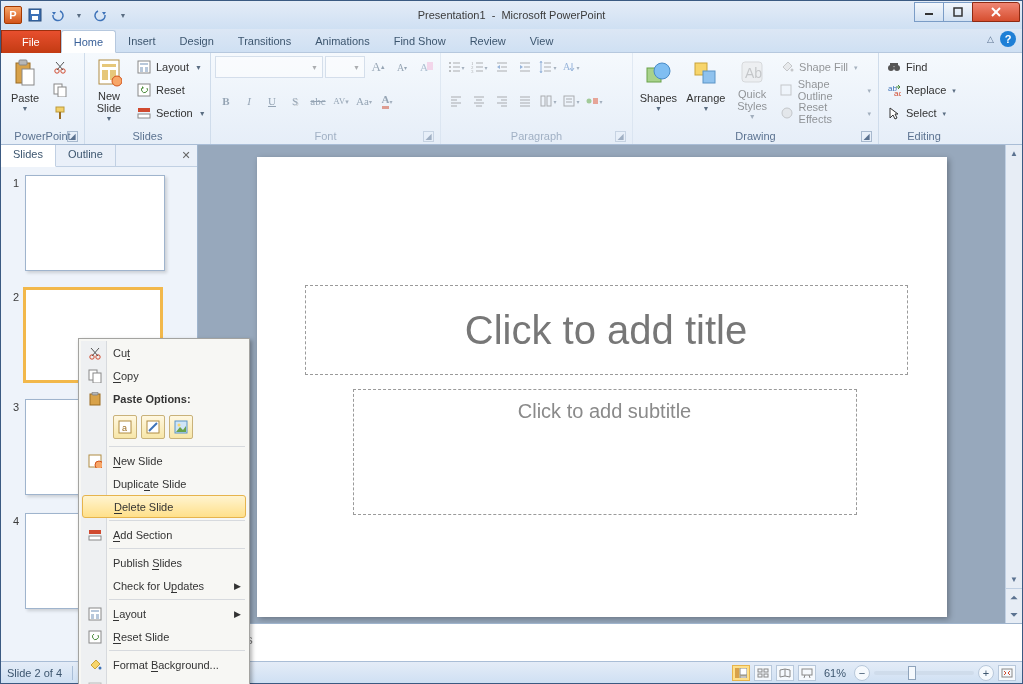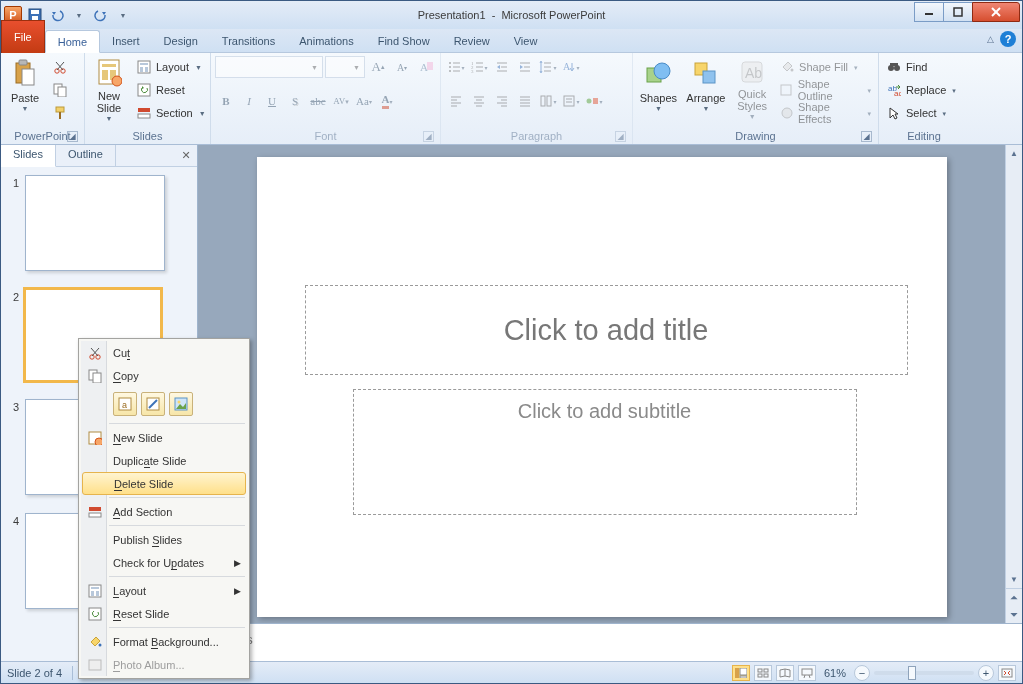--- a/index.html
+++ b/index.html
@@ -12,21 +12,21 @@
   .app-icon { width: 18px; height: 18px; background: linear-gradient(#f7a668,#d2531a); border:1px solid #a33900; border-radius: 2px; color:#fff; font-weight: bold; font-size: 11px; display:flex; align-items:center; justify-content:center; }
   .title-text { position:absolute; left:0; right:0; text-align:center; color:#3b3b3b; pointer-events:none; }
   .title-text .doc { font-weight: normal; }
   .win-ctrls { margin-left: auto; display: flex; height: 20px; margin-right:2px; margin-top: -6px;}
   .win-btn { width: 30px; height: 20px; border:1px solid #7a9cc6; background: linear-gradient(#f3f7fc,#d2e1f2); display:flex; align-items:center; justify-content:center; font-family: Arial; }
   .win-btn + .win-btn { margin-left:-1px; }
   .win-btn.close { background: linear-gradient(#f08673,#d64e2f); border-color:#8f2a12; color:#fff; width: 48px; border-top-right-radius:3px;}
   .win-btn.close svg { stroke:#fff; }
   
   .ribbon-tabs { height: 24px; background: linear-gradient(#dce7f5,#cfe0f3); display:flex; align-items:flex-end; padding-left: 0; border-bottom:1px solid #b6c8de; position:relative;}
-  .file-tab { background: linear-gradient(#e84f2e,#c33b13); color:#fff; height: 33px; padding: 0 12px; display:flex; align-items:center; border:1px solid #9c2f0e; border-bottom:none; margin-bottom:-1px; }
+  .file-tab { background: linear-gradient(#e84f2e,#c33b13); color:#fff; height: 23px; padding: 0 20px; display:flex; align-items:center; border:1px solid #9c2f0e; border-bottom:none; margin-bottom:-1px; }
   .tab { height: 23px; padding: 0 12px; display:flex; align-items:center; color:#3d566f; }
   .tab.active { background:#fff; border:1px solid #b6c8de; border-bottom:1px solid #fff; margin-bottom:-1px; border-top-left-radius:3px; border-top-right-radius:3px; color:#3a6199; }
   .ribbon-help { position:absolute; right:6px; top:2px; display:flex; gap:6px; align-items:center;}
   .help-circle { width:16px; height:16px; border-radius:50%; background:#1e7fd6; color:#fff; font-weight:bold; display:flex; align-items:center; justify-content:center; font-size:11px;}
   
   .ribbon { height:92px; background:linear-gradient(#f5f9fd,#e6eef8); border-bottom:1px solid #a9bdd6; display:flex; }
   .group { display:flex; flex-direction:column; border-right:1px solid #cfdceb; padding: 3px 4px 0 4px; }
   .group-body { flex:1; display:flex; align-items:flex-start; gap:4px; }
   .group-label { text-align:center; font-size:11px; color:#5b7290; padding: 1px 0 2px; position:relative;}
   .group-label .dlg { position:absolute; right:2px; bottom:2px; width:11px; height:11px; border:1px solid #a8b9ce; font-size:8px; display:flex;align-items:center;justify-content:center;}
@@ -55,21 +55,21 @@
   .thumb-num { width:14px; text-align:right; color:#3b3b3b; font-size:11px; padding-top:2px;}
   .thumb { width:140px; height:96px; background:#fff; border:1px solid #9fb4cd; box-shadow: 2px 2px 3px rgba(0,0,0,.15);}
   .thumb.selected { border:3px solid #f2b84b; margin:-2px; box-shadow:none;}
   .editor { flex:1; display:flex; flex-direction:column; min-width:0;}
   .canvas-wrap { flex:1; background:#97a8bc; display:flex; overflow:hidden; position:relative;}
   .canvas { margin:12px auto; width:690px; height:460px; background:#fff; box-shadow: 2px 2px 6px rgba(0,0,0,.3); position:relative;}
   .scroll-v { width:17px; background:#e7edf5; border-left:1px solid #c1d0e3; display:flex; flex-direction:column;}
   .scroll-arrow { height:17px; display:flex; align-items:center; justify-content:center; font-size:8px; color:#5b7290;}
   .scroll-track { flex:1; }
   .ph { position:absolute; border:1px dashed #9a9a9a; display:flex; align-items:center; justify-content:center; text-align:center;}
-  .ph-title { left:48px; top:128px; right:39px; height:90px; font-size:29px; color:#777;text-align:center;}
+  .ph-title { left:48px; top:128px; right:39px; height:90px; font-size:40px; color:#777;text-align:center;}
   .ph-sub { left:96px; top:232px; right:90px; height:126px; font-size:20px; color:#8a8a8a; align-items:flex-start; padding-top:10px;}
   .notes { height:38px; background:#fff; border-top:1px solid #9fb4cd; padding:8px 12px; color:#7d7d7d; font-size:13px;}
   
   .status { height:22px; background:linear-gradient(#e4ecf7,#cfe0f3); border-top:1px solid #a9bdd6; display:flex; align-items:center; padding:0 6px; font-size:11px; color:#3d566f; gap:10px;}
   .status-right { margin-left:auto; display:flex; align-items:center; gap:4px;}
   .view-btn { width:18px; height:16px; border:1px solid #b8c8db; background:#f5f9fd; display:flex; align-items:center; justify-content:center;}
   .view-btn.active { background:#ffe08a; border-color:#e6b44d;}
   .zoom-track { width:100px; height:4px; background:#cfdceb; position:relative; border-radius:2px;}
   .zoom-thumb { width:8px; height:14px; background:#f5f9fd; border:1px solid #8ea3bb; position:absolute; top:-5px; left:34px;}
   
@@ -484,21 +484,21 @@
               </div>
               <span>Shape Outline</span>
               <span class="drop" style="margin-left:2px">▾</span>
             </div>
           <div class="small-btn">
               <div class="ico">
                 <svg width="14" height="14">
                   <circle cx="7" cy="7" r="5" fill="#ddd" stroke="#999"></circle>
                 </svg>
               </div>
-              <span>Shape Effects</span>
+              <span>Reset Effects</span>
               <span class="drop" style="margin-left:2px">▾</span>
             </div>
         </div>
       </div>
       <div class="group-label"><span>Drawing</span><span class="dlg">◢</span></div>
     </div>
 
     <div class="group" style="width:90px;border-right:none;">
       <div class="group-body">
         <div class="stack">
@@ -652,20 +652,29 @@
     </div>
   <div class="cm-item">
       <div class="ico">
         <svg width="14" height="14">
           <rect x="1" y="1" width="8" height="10" fill="#fff" stroke="#888"></rect>
           <rect x="5" y="4" width="8" height="10" fill="#fff" stroke="#888"></rect>
         </svg>
       </div>
       <span><span class="u">C</span>opy</span>
     </div>
+  <div class="cm-item header">
+      <div class="ico">
+        <svg width="14" height="14">
+          <rect x="2" y="2" width="10" height="11" fill="#d8a24a" stroke="#9b6d22"></rect>
+          <rect x="4" y="0" width="6" height="3" rx="1" fill="#b7b7b7" stroke="#888"></rect>
+        </svg>
+      </div>
+      <span>Paste Options:</span>
+    </div>
   <div class="cm-paste-row">
     <div class="paste-opt">
         <svg width="16" height="16">
           <rect x="2" y="2" width="12" height="12" fill="#fff" stroke="#b08c42"></rect>
           <text x="5" y="12" font-size="9" fill="#9b6d22">a</text>
         </svg>
       </div>
     <div class="paste-opt">
         <svg width="16" height="16">
           <rect x="2" y="2" width="12" height="12" fill="#fff" stroke="#b08c42"></rect>

